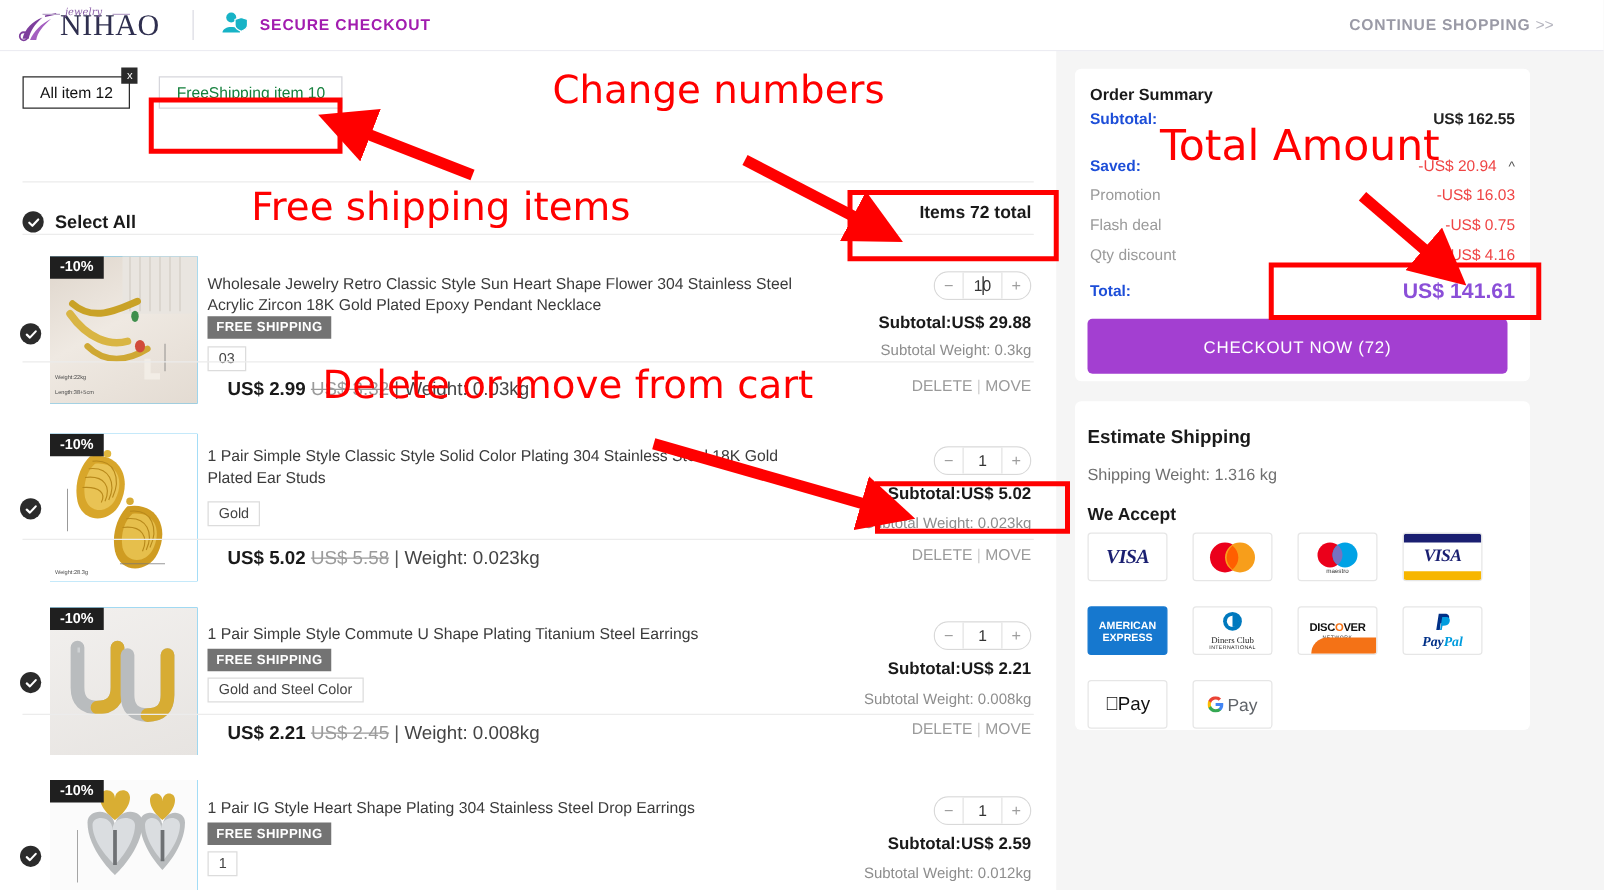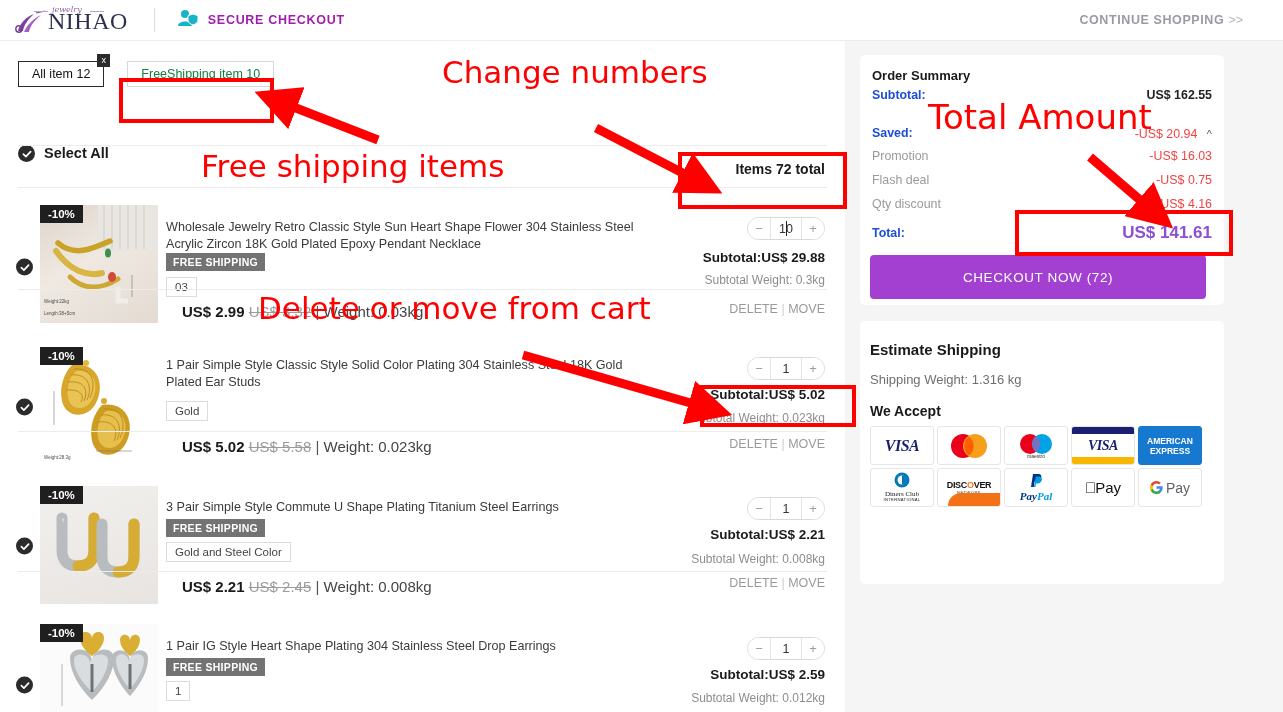--- a/index.html
+++ b/index.html
@@ -61,22 +61,22 @@
     font-size: 12.5px; color: #15803d;
   }
   .tab.active { border-color: #2b2b2b; color: #111; }
   .tab-x {
     position: absolute; right: -7px; top: -8px;
     width: 13px; height: 13px; background: #2b2b2b; color: #fff;
     font-size: 9px; line-height: 13px; text-align: center;
     font-family: "Liberation Sans", sans-serif;
   }
   .select-all {
-    position: absolute; left: 18px; top: 104px;
-    display: flex; gap: 9px;
+    position: absolute; left: 18px; top: 128px;
+    display: flex; align-items: center; gap: 9px;
   }
   .chk {
     width: 17px; height: 17px; border-radius: 50%;
     background: #2b2b2b; display: flex; align-items: center; justify-content: center;
   }
   .chk svg { display: block; }
   .select-all-label { font-size: 14.5px; font-weight: bold; color: #1a1a1a; }
 
   .items-total {
     position: absolute; right: 20px; top: 120px;
@@ -176,21 +176,21 @@
   .chev-up { display: inline-block; margin-left: 5px; color: #555; font-size: 11px; }
   .checkout-btn {
     position: absolute; left: 10px; width: 336px; height: 44px;
     background: #a33fd1; border-radius: 4px; color: #fff;
     font-size: 13.5px; letter-spacing: 0.6px;
     display: flex; align-items: center; justify-content: center;
   }
   .ship-wt { font-size: 13px; color: #6f6f6f; }
   .we-accept { font-size: 13px; font-weight: bold; color: #1a1a1a; }
   .pay-grid {
-    position: absolute; left: 10px; display: flex; flex-wrap: wrap; gap: 3px; width: 340px;
+    position: absolute; left: 10px; display: flex; flex-wrap: wrap; gap: 20px; width: 340px;
   }
   .pay {
     width: 64px; height: 39px; border: 1px solid #e6e6e6; border-radius: 3px;
     background: #fff; display: flex; align-items: center; justify-content: center;
     overflow: hidden; position: relative;
   }
 
   
   .ann-text {
     position: absolute; color: #ff0000;
@@ -389,21 +389,21 @@
         <div class="thumb-inner" style="background:linear-gradient(160deg,#f2f0ee,#e7e4e1)"></div>
         <svg style="position:absolute;inset:0" width="118" height="118" viewBox="0 0 118 118">
           <path d="M22 32 L22 64 Q22 80 38 80 Q54 80 54 64 L54 32" fill="none" stroke="#b9bcbe" stroke-width="11" stroke-linecap="round"></path>
           <path d="M38 80 Q54 80 54 64 L54 32" fill="none" stroke="#d7ac33" stroke-width="11" stroke-linecap="round"></path>
           <path d="M62 38 L62 70 Q62 86 78 86 Q94 86 94 70 L94 38" fill="none" stroke="#b9bcbe" stroke-width="11" stroke-linecap="round"></path>
           <path d="M78 86 Q94 86 94 70 L94 38" fill="none" stroke="#d7ac33" stroke-width="11" stroke-linecap="round"></path>
           <path d="M24 34 L22 34" stroke="#cfd2d4" stroke-width="4"></path>
         </svg>
         <span class="badge-disc">-10%</span>
       </div>
-      <div class="ptitle" style="top:68px">3 Pair Simple Style Commute U Shape Plating Titanium Steel Earrings</div>
+      <div class="ptitle" style="top:68px">1 Pair Simple Style Commute U Shape Plating Titanium Steel Earrings</div>
       <div class="free-ship-tag" style="top:88px">FREE SHIPPING</div>
       <div class="variant" style="top:111px">Gold and Steel Color</div>
       <div class="pricing" style="top:147px">
         <span class="cur">US$ 2.21</span>
         <span class="old">US$ 2.45</span>
         <span class="sep">|</span>
         <span>Weight: 0.008kg</span>
       </div>
       <div class="stepper" style="top:66px; right:20px">
         <span class="stp-btn">−</span>

